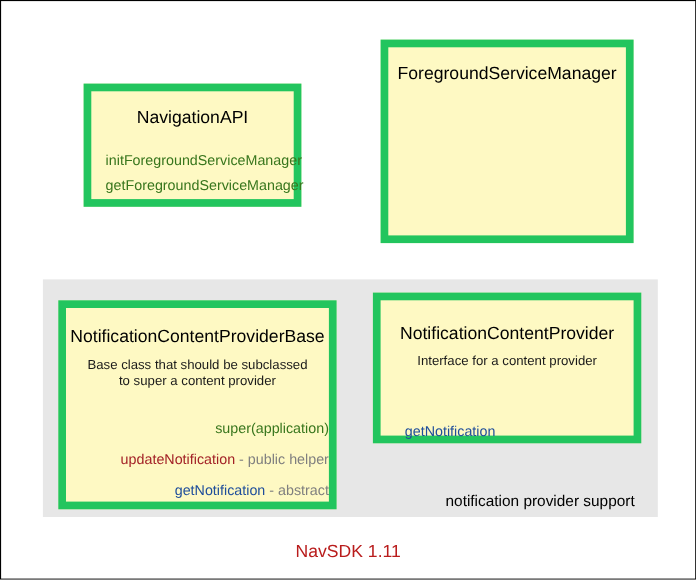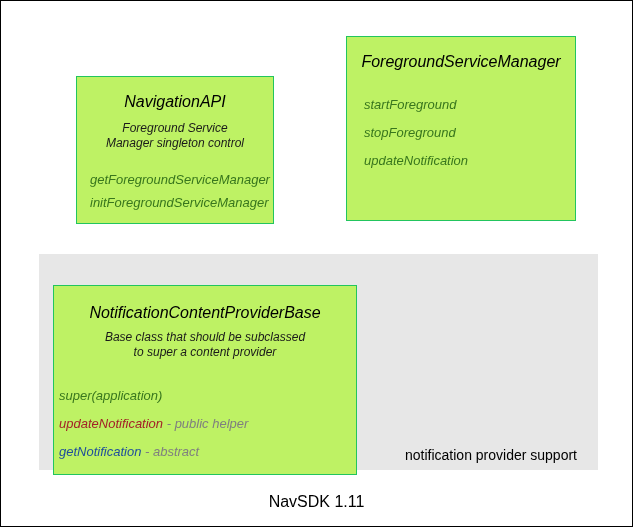--- a/index.html
+++ b/index.html
@@ -24,27 +24,26 @@
     position: absolute;
     top: 446px;
     right: 55px;
     font-size: 14px;
     color: #000000;
     white-space: nowrap;
   }
   .box {
     position: absolute;
     box-sizing: border-box;
-    border: 1px solid #22c55e;
-    background: #bef264;
-    font-style: italic;
+    border: 7px solid #22c55e;
+    background: #fef9c3;
   }
-  .box--nav  { left: 75px;  top: 75px;  width: 198px; height: 148px; padding-top: 16px; }
+  .box--nav  { left: 75px;  top: 75px;  width: 198px; height: 112px; padding-top: 16px; }
   .box--fsm  { left: 345px; top: 35px;  width: 230px; height: 185px; padding-top: 16px; }
-  .box--ncpb { left: 52px;  top: 284px; width: 304px; height: 190px; padding-top: 18px; }
+  .box--ncpb { left: 52px;  top: 272px; width: 253px; height: 190px; padding-top: 18px; }
   .box--ncp  { left: 338px; top: 265px; width: 244px; height: 137px; padding-top: 22px; }
   .box-title {
     text-align: center;
     font-size: 16px;
     color: #000000;
     line-height: 18px;
     white-space: nowrap;
   }
   .box-desc {
     text-align: center;
@@ -52,79 +51,79 @@
     line-height: 15px;
     color: #1a1a1a;
   }
   .box--nav  .box-desc { margin-top: 10px; }
   .box--fsm  .box-desc { margin-top: 10px; }
   .box--ncpb .box-desc { margin-top: 8px; }
   .box--ncp  .box-desc { margin-top: 8px; }
   .methods { font-size: 13px; }
   .box--nav  .methods { margin-top: 17px; padding-left: 13px; }
   .box--fsm  .methods { margin-top: 20px; padding-left: 17px; }
-  .box--ncpb .methods { margin-top: 22px; padding-left: 5px; }
+  .box--ncpb .methods { margin-top: 22px; padding-left: 22px; text-align: right; }
   .box--ncp  .methods { margin-top: 42px; padding-left: 22px; }
   .method { white-space: nowrap; }
   .box--nav  .method { line-height: 23px; }
   .box--fsm  .method { line-height: 28px; }
   .box--ncpb .method { line-height: 28px; }
   .box--ncp  .method { line-height: 28px; }
   .m-green { color: #38761d; }
   .m-red   { color: #a32227; }
   .m-blue  { color: #1f4e9b; }
   .suffix  { color: #7f7f7f; }
   .caption {
     position: absolute;
     left: 0; right: 0;
     top: 492px;
     text-align: center;
     font-size: 16px;
-    color: #000000;
+    color: #b91c1c;
   }
 </style>
 </head>
 <body>
 
 <div class="page">
 
   <div class="panel"></div>
 
   <div class="box box--nav">
     <div class="box-title">NavigationAPI</div>
-    <div class="box-desc">
-      <div>Foreground Service</div>
-      <div>Manager singleton control</div>
-    </div>
     <div class="methods">
+      <div class="method"><span class="m-green">initForegroundServiceManager</span><span class="suffix"></span></div>
       <div class="method"><span class="m-green">getForegroundServiceManager</span><span class="suffix"></span></div>
-      <div class="method"><span class="m-green">initForegroundServiceManager</span><span class="suffix"></span></div>
     </div>
   </div>
 
   <div class="box box--fsm">
     <div class="box-title">ForegroundServiceManager</div>
-    <div class="methods">
-      <div class="method"><span class="m-green">startForeground</span><span class="suffix"></span></div>
-      <div class="method"><span class="m-green">stopForeground</span><span class="suffix"></span></div>
-      <div class="method"><span class="m-green">updateNotification</span><span class="suffix"></span></div>
-    </div>
   </div>
 
   <div class="box box--ncpb">
     <div class="box-title">NotificationContentProviderBase</div>
     <div class="box-desc">
       <div>Base class that should be subclassed</div>
       <div>to super a content provider</div>
     </div>
     <div class="methods">
       <div class="method"><span class="m-green">super(application)</span><span class="suffix"></span></div>
       <div class="method"><span class="m-red">updateNotification</span><span class="suffix"> - public helper</span></div>
       <div class="method"><span class="m-blue">getNotification</span><span class="suffix"> - abstract</span></div>
     </div>
   </div>
 
+  <div class="box box--ncp">
+    <div class="box-title">NotificationContentProvider</div>
+    <div class="box-desc">
+      <div>Interface for a content provider</div>
+    </div>
+    <div class="methods">
+      <div class="method"><span class="m-blue">getNotification</span><span class="suffix"></span></div>
+    </div>
+  </div>
 
   <div class="panel-label">notification provider support</div>
 
   <div class="caption">NavSDK 1.11</div>
 
 </div>
 
 </body></html>

